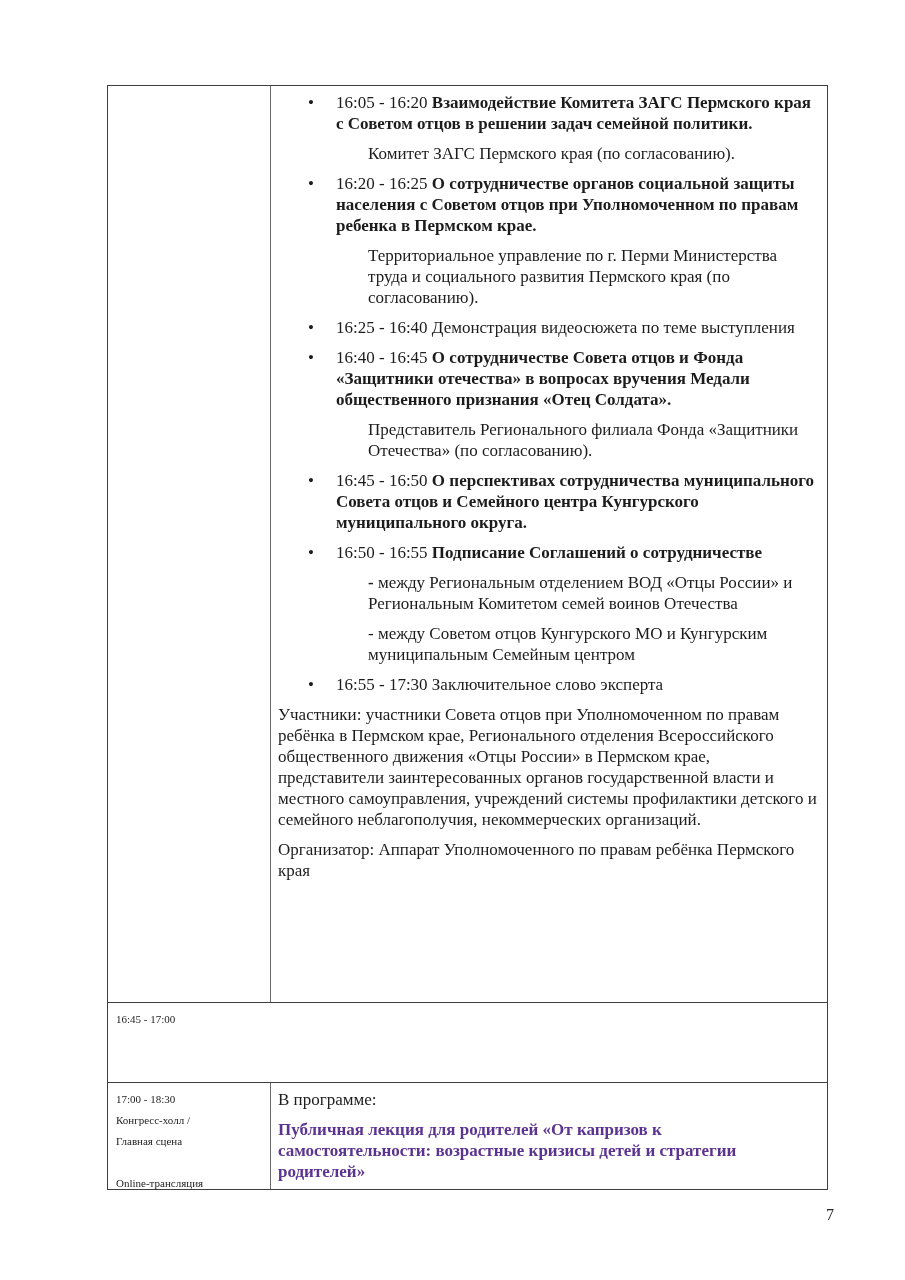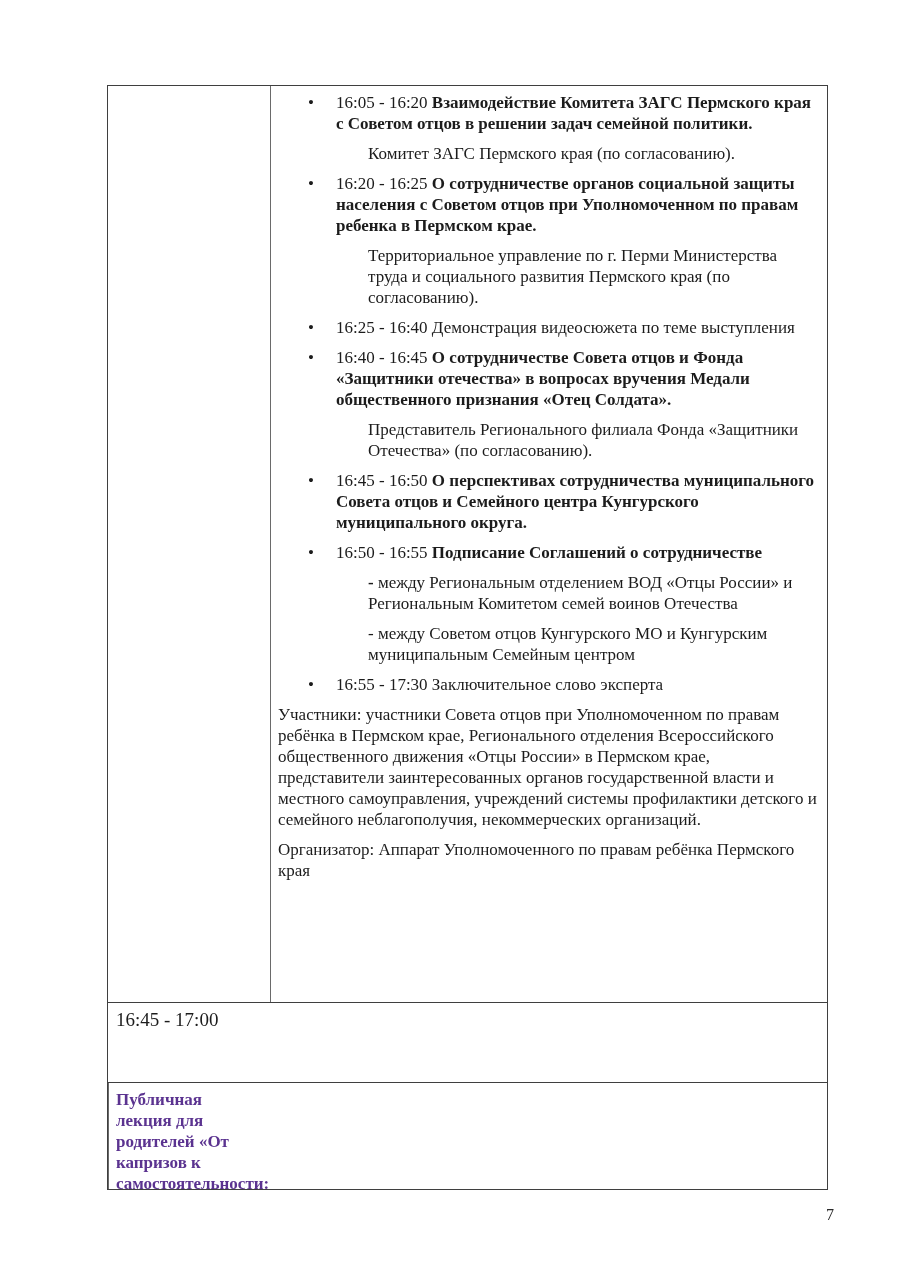--- a/index.html
+++ b/index.html
@@ -28,21 +28,21 @@
     grid-template-columns: 162px 1fr;
     box-sizing: border-box;
   }
   .row + .row { border-top: 1px solid #3f3f3f; }
   .row-0 { height: 916px; }
   .row-1 { height: 80px; }
   .row-2 { height: 107px; }
   .time-cell {
     box-sizing: border-box;
     padding: 6px 4px 0 8px;
-    font-size: 19px;
+    font-size: 11px;
     line-height: 21px;
     overflow: hidden;
   }
   .time-line { min-height: 21px; }
   .content-cell {
     box-sizing: border-box;
     border-left: 1px solid #6a6a6a;
     padding: 6px 10px 0 7px;
     font-size: 17px;
     line-height: 21px;
@@ -93,19 +93,26 @@
         <div class="para"><span class="u">Участники</span><span>: участники Совета отцов при Уполномоченном по правам ребёнка в Пермском крае, Регионального отделения Всероссийского общественного движения «Отцы России» в Пермском крае, представители заинтересованных органов государственной власти и местного самоуправления,  учреждений системы профилактики детского и семейного неблагополучия, некоммерческих организаций.</span></div>
         <div class="para"><span class="u">Организатор:</span><span> Аппарат Уполномоченного по правам ребёнка Пермского края</span></div>
       </div>
     </div>
     <div class="row row-1">
       <div class="time-cell">
         <div class="time-line">16:45 - 17:00</div>
       </div>
     </div>
     <div class="row row-2">
+      <div class="time-cell">
+        <div class="time-line">17:00 - 18:30</div>
+        <div class="time-line">Конгресс-холл /</div>
+        <div class="time-line">Главная сцена</div>
+        <div class="time-line">&nbsp;</div>
+        <div class="time-line">Online-трансляция</div>
+      </div>
       <div class="content-cell">
+        <div class="para"><span class="u">В программе:</span></div>
         <div class="para"><span class="b purple">Публичная лекция для родителей «От капризов к самостоятельности: возрастные кризисы детей и стратегии родителей»</span></div>
-        <div class="para"><span class="u">В программе:</span></div>
       </div>
     </div>
   </div>
 <div class="page-number">7</div>
 
 </body></html>

